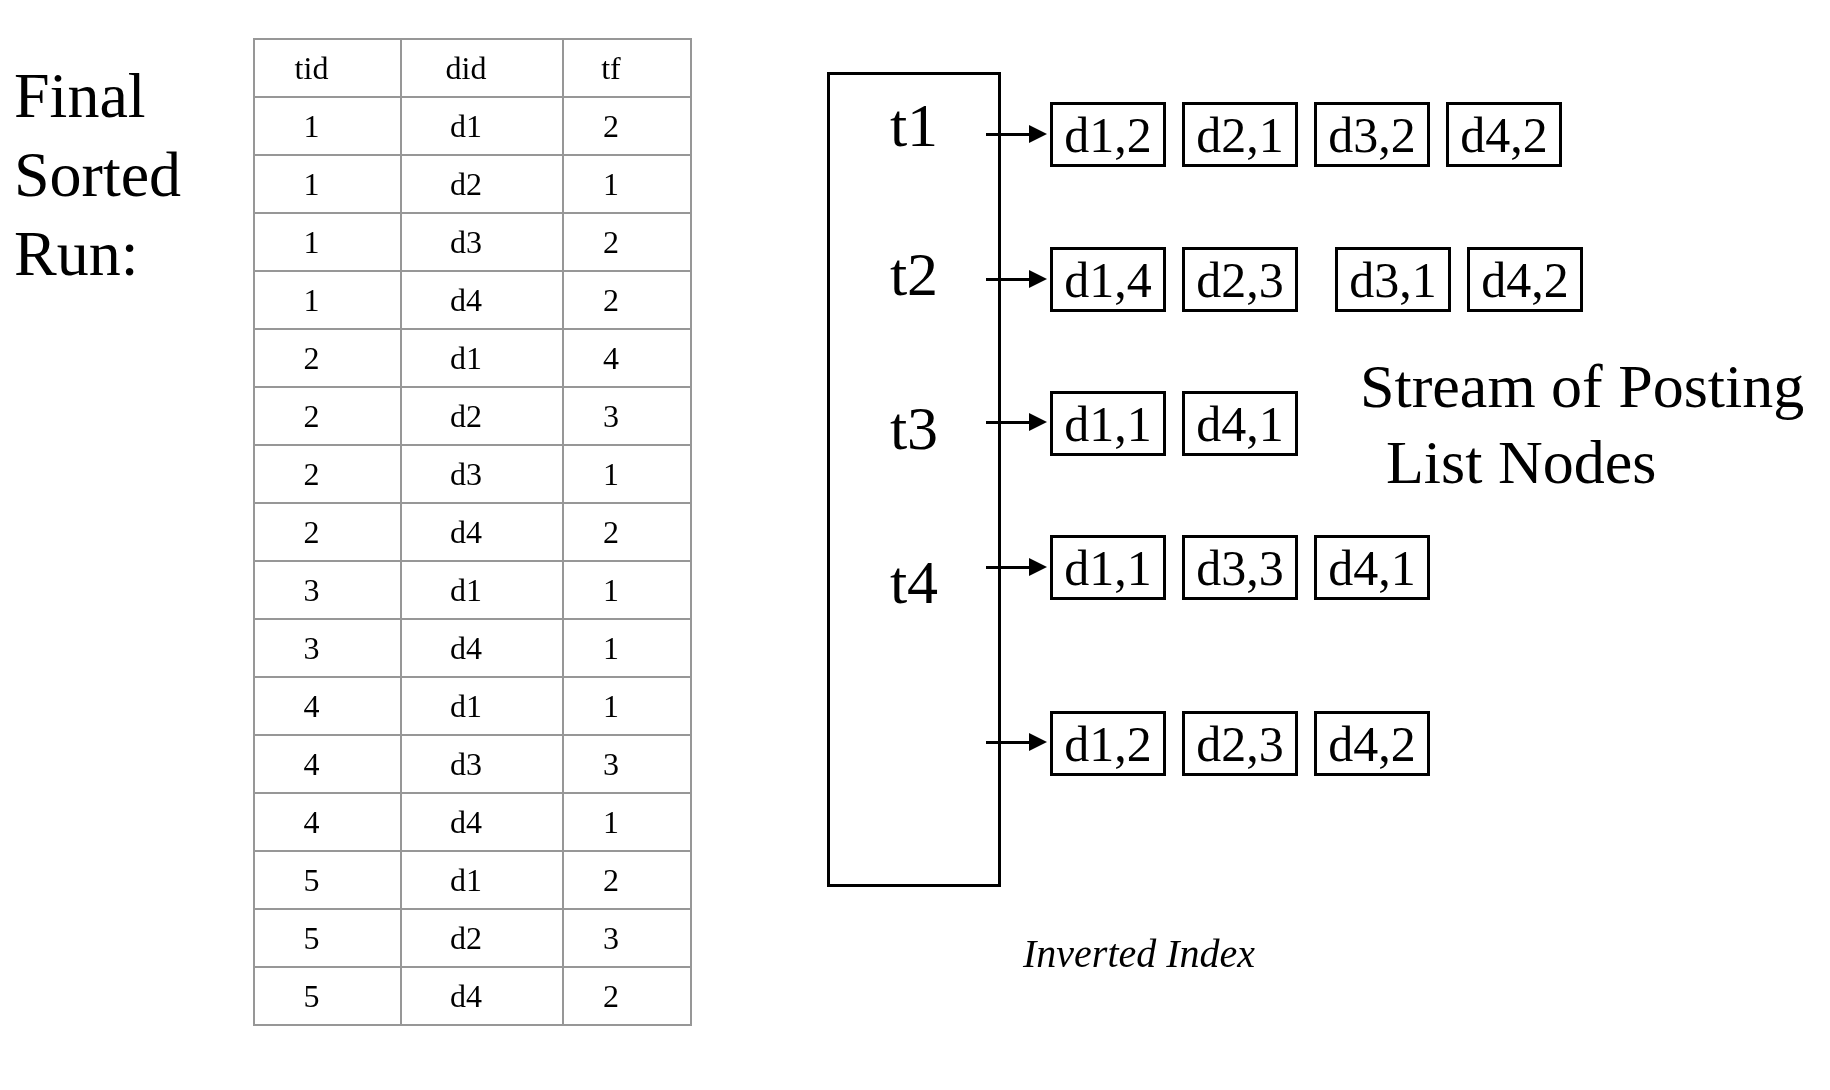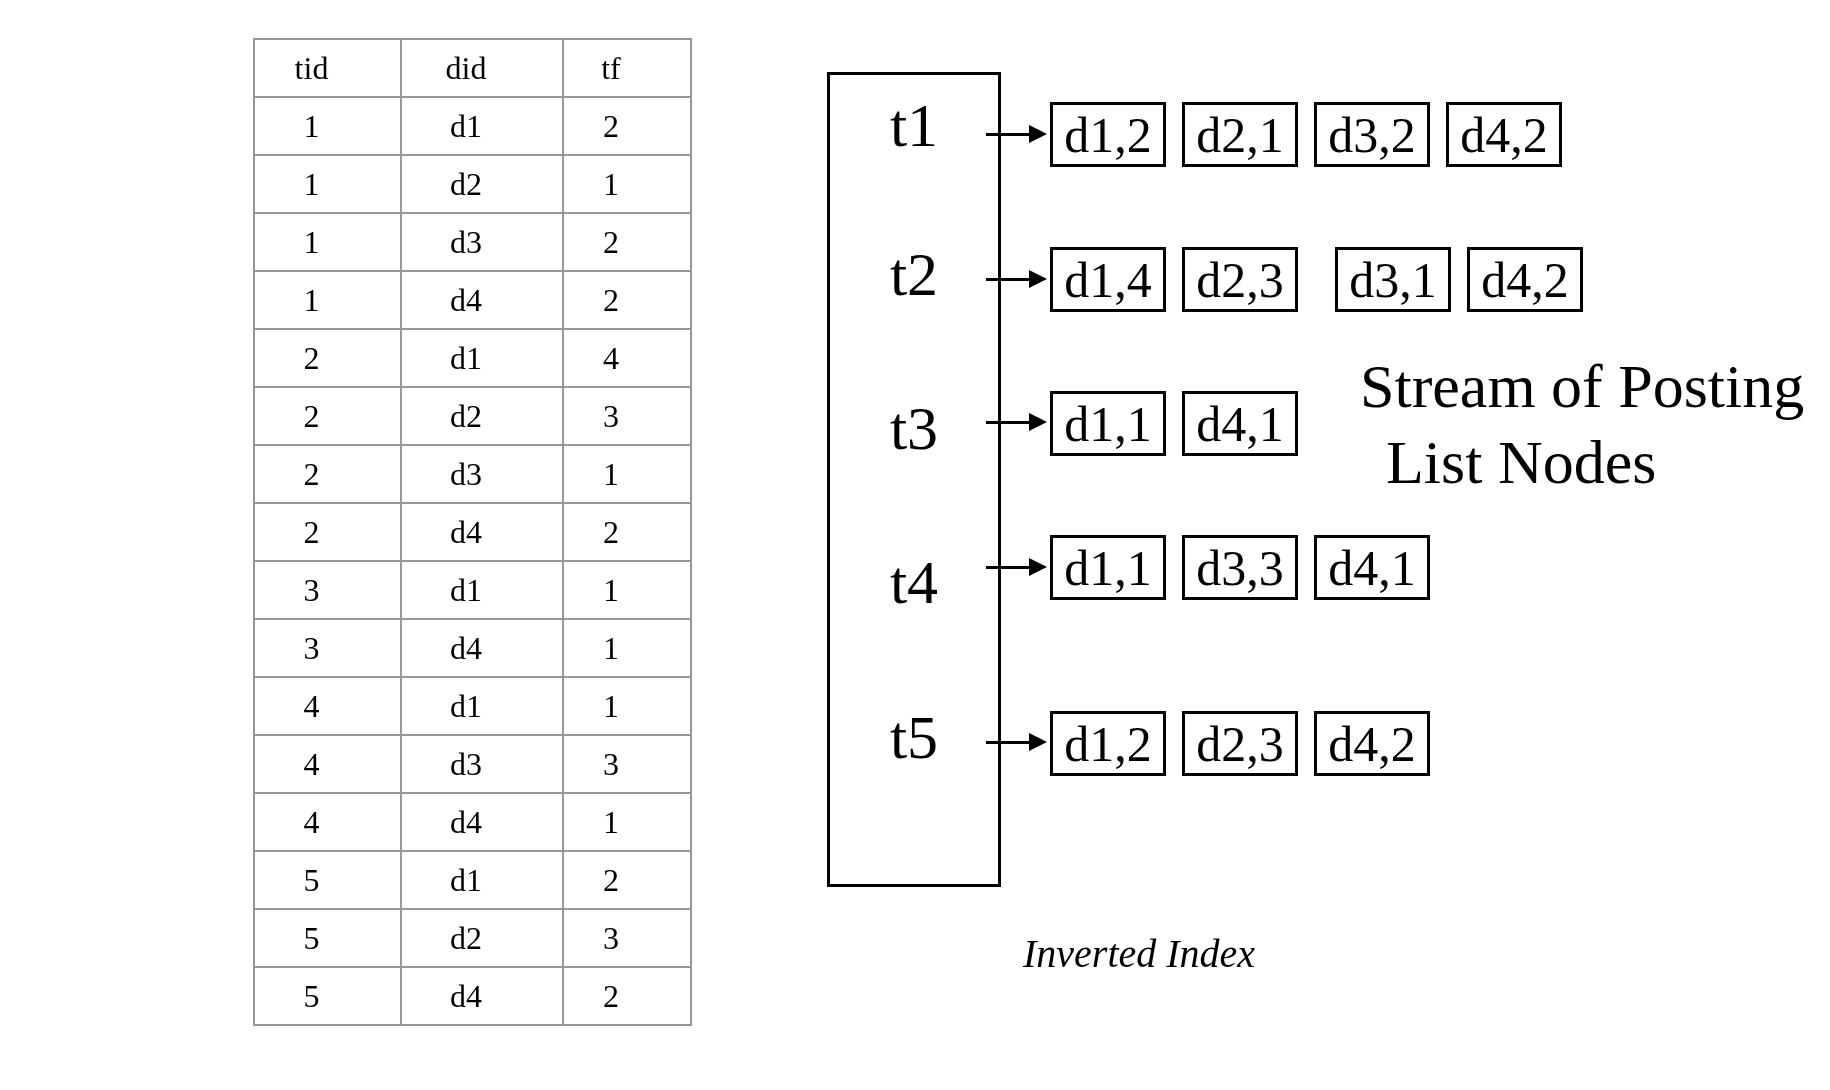--- a/index.html
+++ b/index.html
@@ -139,20 +139,25 @@
     font-size: 40px;
     white-space: nowrap;
     font-style: italic;
   }
 </style>
 </head>
 <body>
 
 <div class="canvas">
 
+  <div class="final-label">
+    <div>Final</div>
+    <div>Sorted</div>
+    <div>Run:</div>
+  </div>
 
   <table class="run-table">
     <colgroup>
         <col class="c-tid">
         <col class="c-did">
         <col class="c-tf">
       </colgroup>
     <tbody>
         <tr>
       <td>tid</td>
@@ -240,21 +245,20 @@
       <td>2</td>
     </tr>
   </tbody>
     </table>
 
   <div class="terms-box">
     <span class="term t1">t1</span>
     <span class="term t2">t2</span>
     <span class="term t3">t3</span>
     <span class="term t4">t4</span>
-    <span class="term t5">t5</span>
   </div>
 
   <div class="arrow a1"></div>
   <div class="arrow a2"></div>
   <div class="arrow a3"></div>
   <div class="arrow a4"></div>
   <div class="arrow a5"></div>
 
   <div class="posting-row r1">
     <div class="node">d1,2</div>

